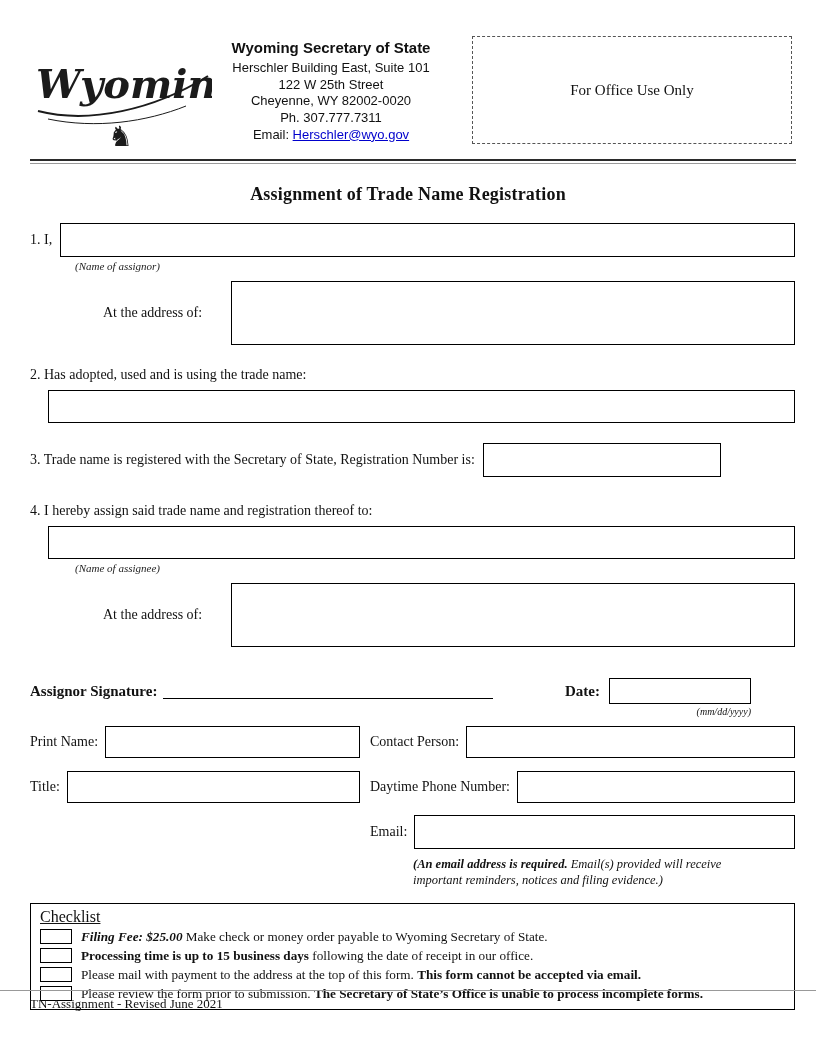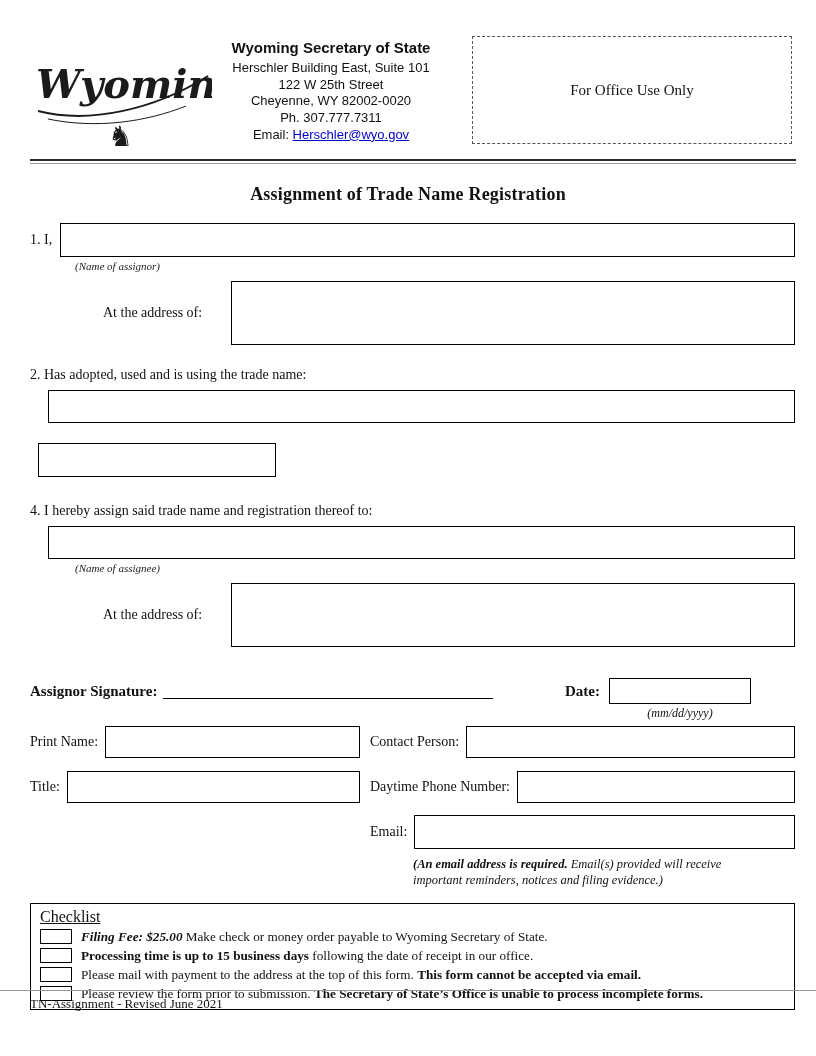--- a/index.html
+++ b/index.html
@@ -60,22 +60,22 @@
   .item3-row .box { width: 238px; height: 34px; margin-left: 8px; flex: none; }
   .sig-row { margin-top: 31px; margin-bottom: 22px; align-items: center; }
   .bold { font-weight: bold; }
   .sig-label, .date-label { font-weight: bold; font-size: 15px; }
   .sig-line { width: 330px; height: 15px; border-bottom: 1px solid #000; margin-left: 6px; flex: none; }
   .sig-spacer { flex: 1; }
   .date-label { margin-right: 9px; }
   .date-wrap { position: relative; width: 142px; flex: none; margin-right: 44px; }
   .date-wrap .box { width: 100%; height: 26px; display: block; }
   .date-caption {
-    position: absolute; top: 28px; left: 0; right: 0; text-align: center;
-    font-size: 12px; font-style: italic;
+    position: absolute; top: 28px; left: 0; right: 0; text-align: right;
+    font-size: 10px; font-style: italic;
   }
   .two-col { margin-top: 13px; }
   .lcol { width: 330px; flex: none; display: flex; align-items: center; }
   .rcol { flex: 1; margin-left: 10px; display: flex; align-items: center; }
   .lcol .lbl, .rcol .lbl { margin-right: 7px; }
   .lcol .box, .rcol .box { flex: 1; height: 32px; min-width: 0; }
   .email-row { margin-top: 12px; }
   .email-row .lspace { width: 330px; flex: none; }
   .email-row .box { height: 34px; }
   .email-note {
@@ -137,20 +137,21 @@
 
     <div class="addr-row">
       <span class="lbl">At the address of:</span>
       <textarea class="box" style=""></textarea>
     </div>
 
     <div class="item-label">2. Has adopted, used and is using the trade name:</div>
     <input class="box block-input" type="text" style="">
 
     <div class="row item3-row">
+      <span class="lbl">3. Trade name is registered with the Secretary of State, Registration Number is:</span>
       <input class="box" type="text" style="">
     </div>
 
     <div class="item-label" style="margin-top:26px">4. I hereby assign said trade name and registration thereof to:</div>
     <input class="box block-input" type="text" style="">
     <div class="caption">(Name of assignee)</div>
 
     <div class="addr-row">
       <span class="lbl">At the address of:</span>
       <textarea class="box" style=""></textarea>

